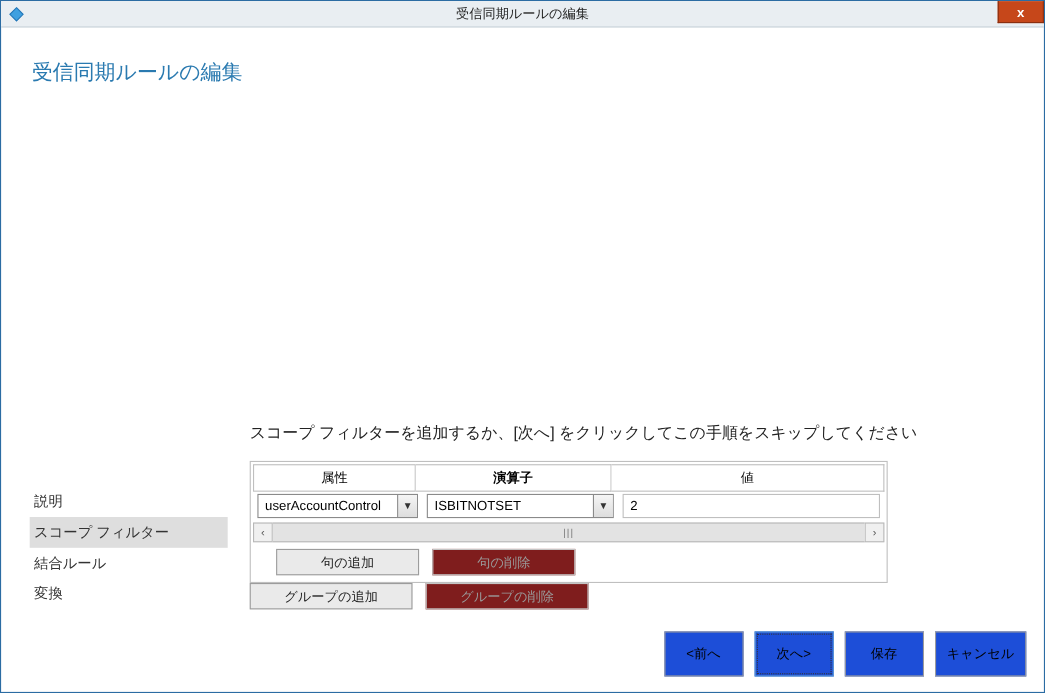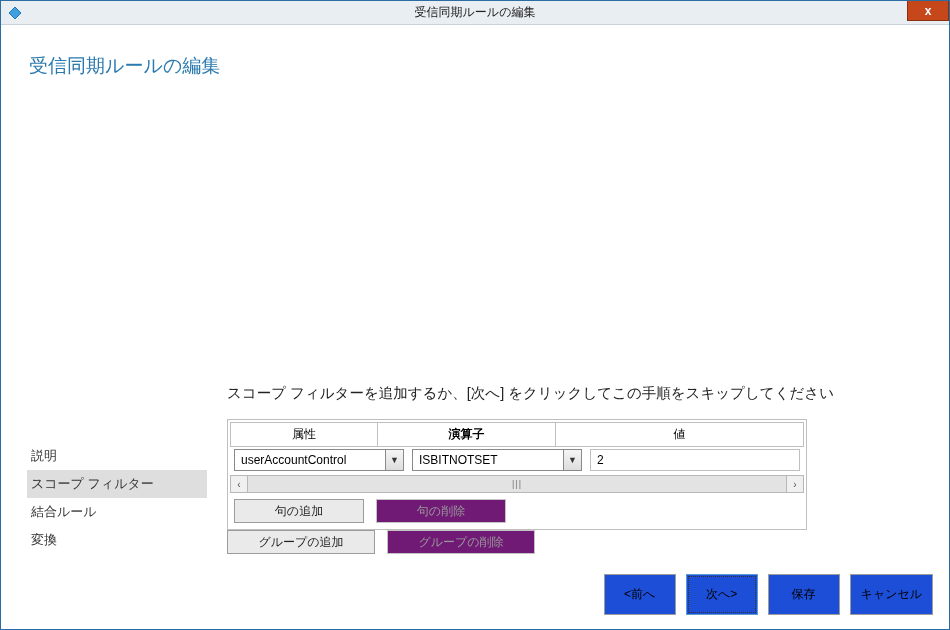--- a/index.html
+++ b/index.html
@@ -147,21 +147,21 @@
     width: 18px;
     height: 100%;
     border-left: 1px solid #8a8a8a;
     background: linear-gradient(#f5f5f5,#ddd);
     display: flex;
     align-items: center;
     justify-content: center;
     font-size: 9px;
     color: #333;
   }
-  .combo-attr { width: 170px; margin-left: 4px; }
+  .combo-attr { width: 146px; margin-left: 4px; }
   .combo-op { width: 170px; margin-left: 8px; }
   .value-input {
     flex: 1;
     margin-left: 8px;
     margin-right: 4px;
     height: 22px;
     border: 1px solid #bfbfbf;
     padding: 0 6px;
     font-size: 12px;
     background: #fff;
@@ -195,38 +195,38 @@
     top: 50%;
     transform: translate(-50%,-50%);
     font-size: 9px;
     color: #777;
     letter-spacing: 1px;
   }
   .clause-buttons {
     display: flex;
     gap: 12px;
     margin-top: 6px;
-    margin-left: 4px;
+    margin-left: 21px;
     padding-bottom: 4px;
   }
   .btn {
     height: 24px;
     min-width: 130px;
     border: 1px solid #9c9c9c;
     background: #eaeaea;
     font-size: 12px;
     display: flex;
     align-items: center;
     justify-content: center;
     cursor: pointer;
     color: #222;
   }
   .btn.disabled {
     color: #9a9a9a;
-    background: #701a75;
+    background: #7f1d1d;
     border-color: #c4c4c4;
     cursor: default;
   }
   .group-buttons {
     display: flex;
     gap: 12px;
   }
   .group-buttons .btn { min-width: 148px; }
   .footer {
     display: flex;

